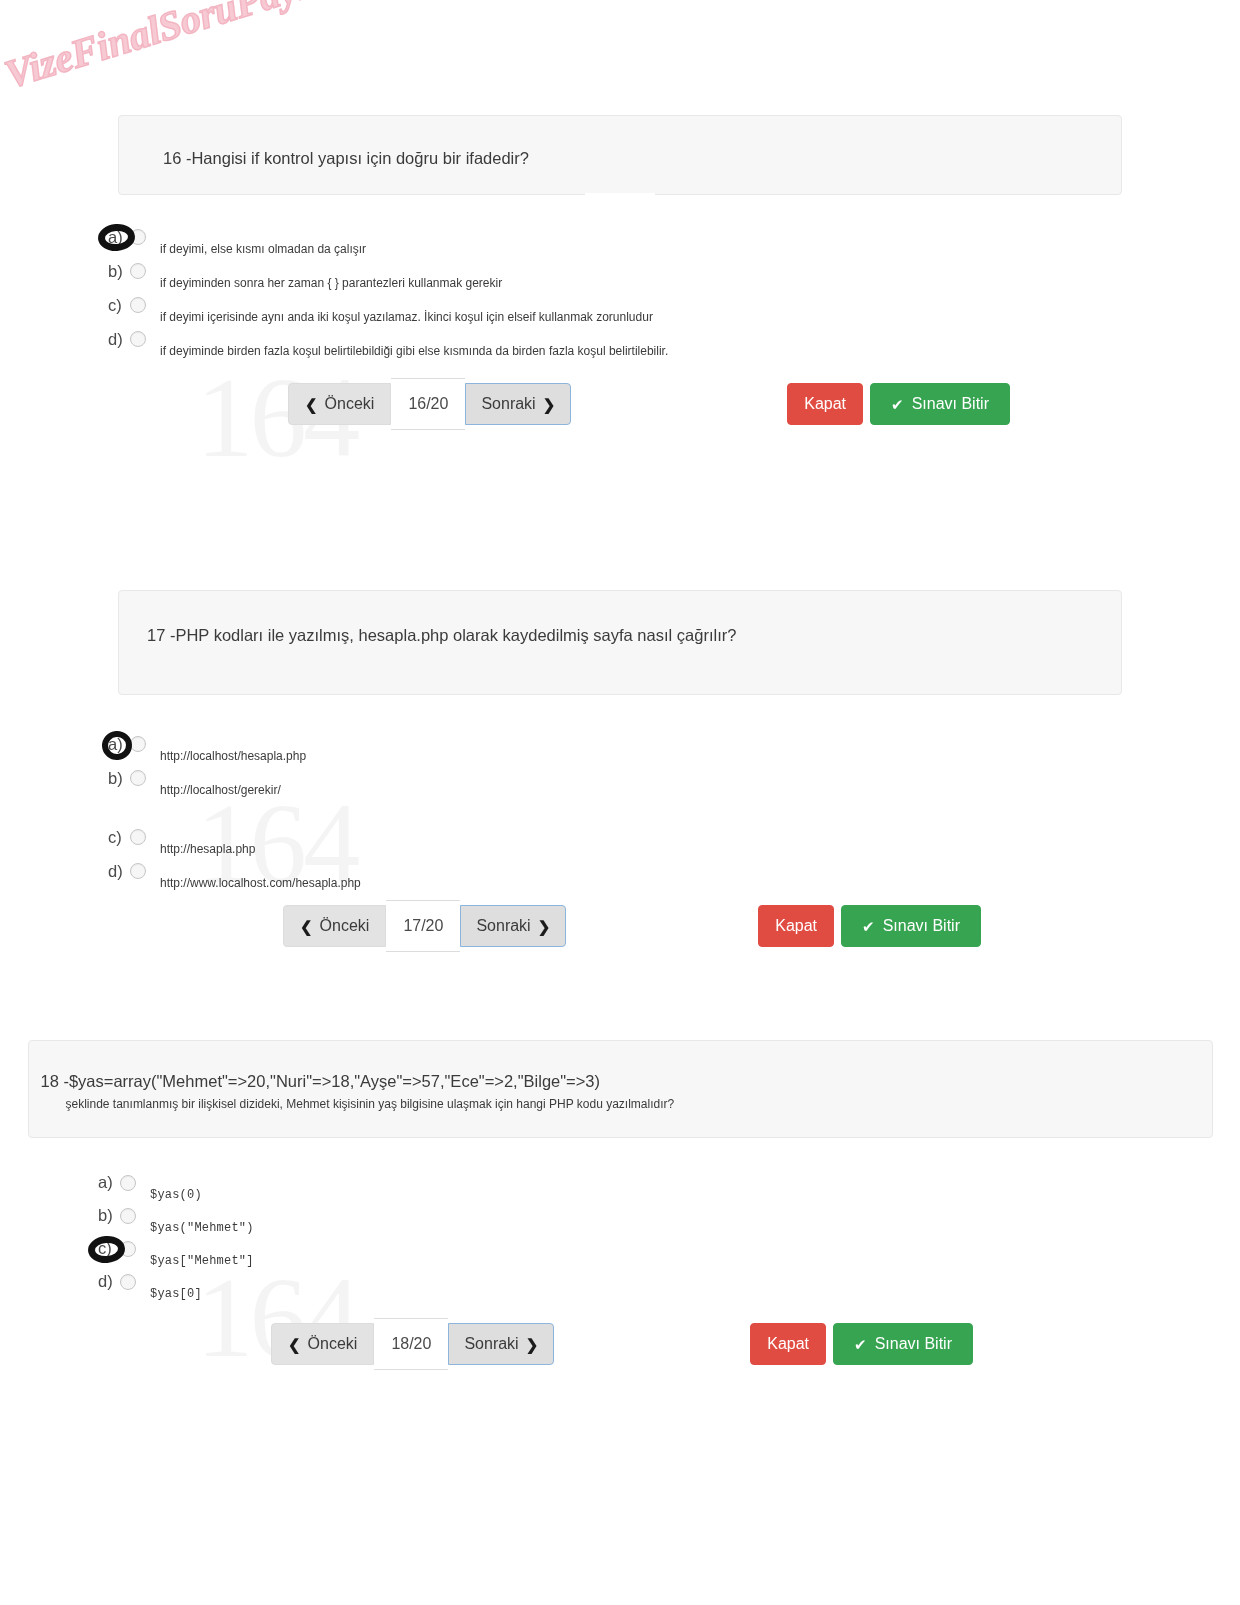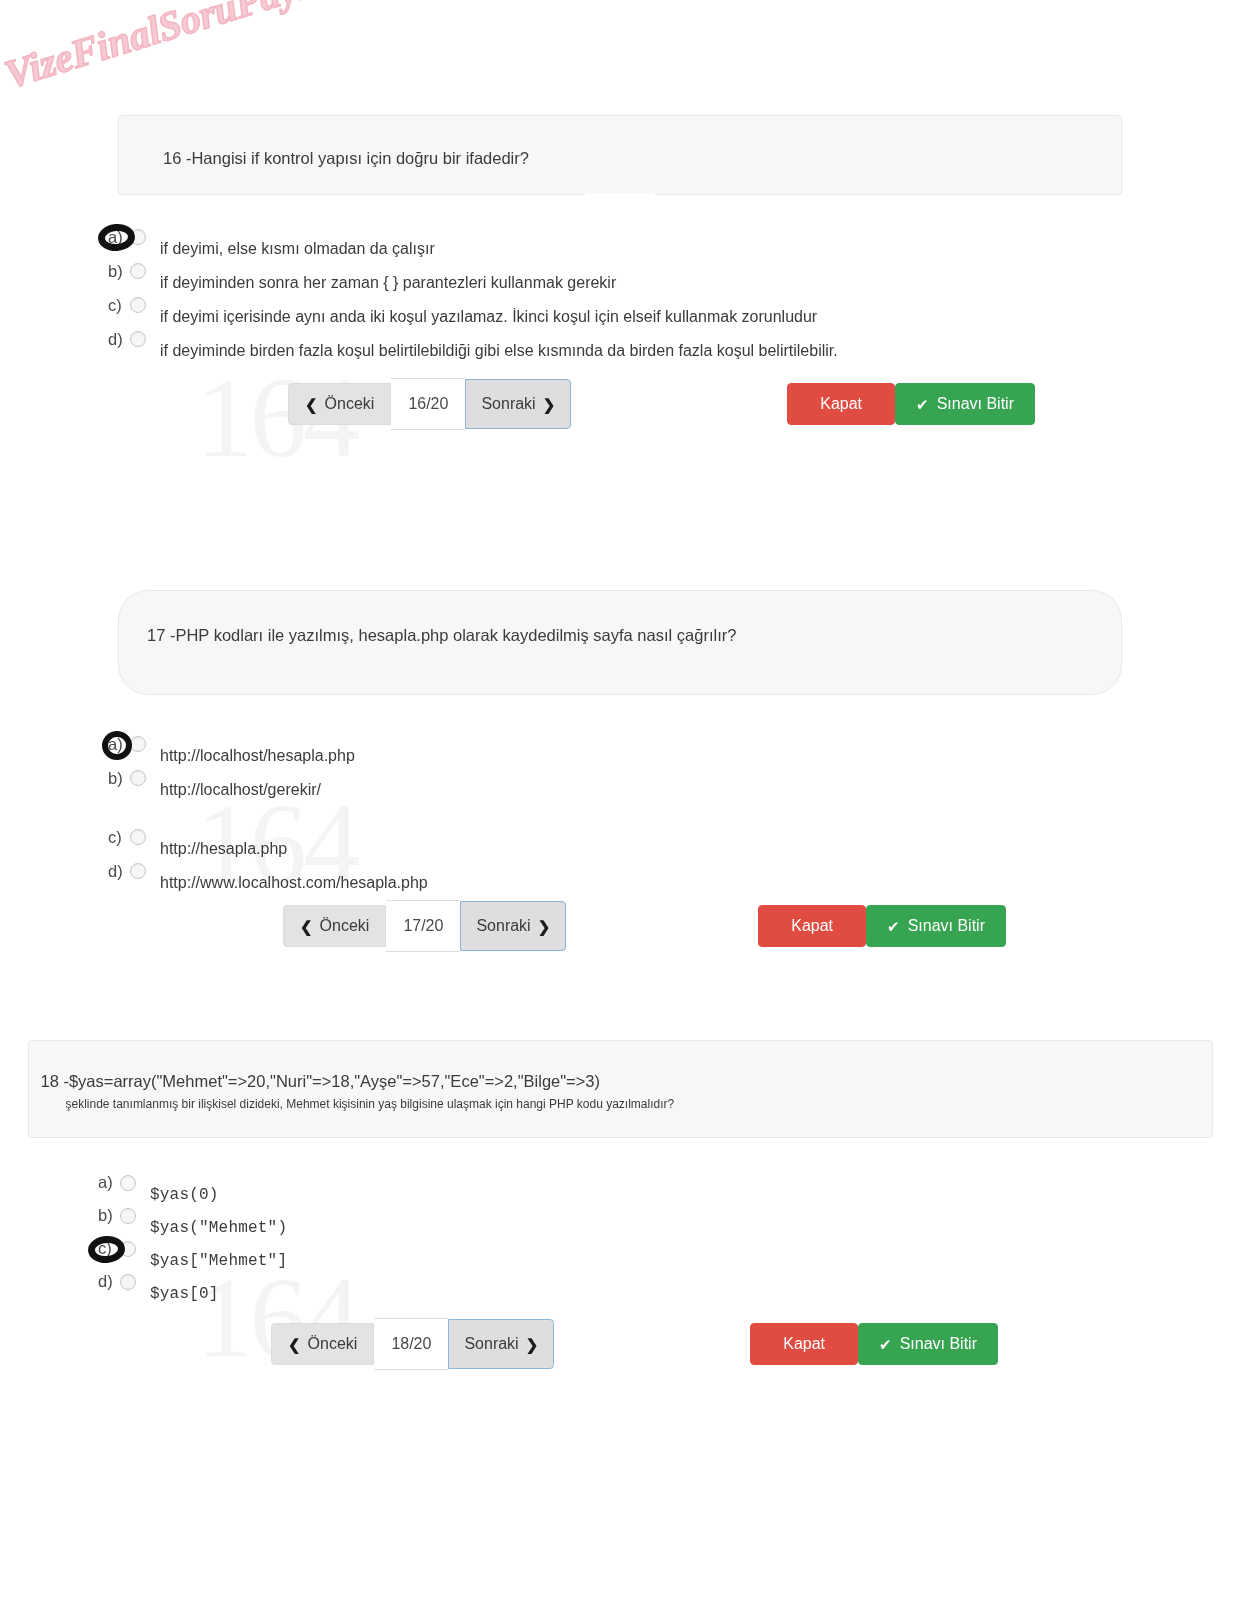--- a/index.html
+++ b/index.html
@@ -73,21 +73,21 @@
   }
   .qpanel .qtext2 {
     font-size: 12px;
     line-height: 1.55;
     color: #3b3b3b;
     padding-left: 25px;
   }
 
   
   #q16 .qpanel { width: 1004px; height: 80px; padding: 30px 0 0 44px; }
-  #q17 .qpanel { width: 1004px; height: 105px; padding: 32px 0 0 28px; border-radius: 30px; }
+  #q17 .qpanel { width: 1004px; height: 105px; padding: 32px 0 0 28px; }
   #q18 .qpanel { width: 1185px; height: 98px; padding: 28px 0 0 12px; }
 
   
   .options { position: relative; z-index: 3; }
   #q16 .options { margin: 25px 0 0 108px; }
   #q17 .options { margin: 32px 0 0 108px; }
   #q18 .options { margin: 28px 0 0 98px; }
 
   .opt {
     display: flex;
@@ -113,21 +113,21 @@
     border-radius: 50%;
     border: 1px solid #c6c6c6;
     background: #f6f6f6;
     box-shadow: inset 0 1px 1px rgba(0,0,0,0.05);
     flex: none;
     margin-right: 14px;
     position: relative;
     z-index: 2;
   }
   .opt-text {
-    font-size: 16px;
+    font-size: 12px;
     color: #3b3b3b;
     white-space: nowrap;
     margin-top: 24px;
   }
   #q18 .opt-text { letter-spacing: 0.2px; font-family: Liberation Mono, monospace; }
 
   
   .ink {
     position: absolute;
     left: -10px;
@@ -180,38 +180,39 @@
     color: #4a4a4a;
     padding: 0 17px;
     height: 52px;
     border-radius: 0;
   }
   .btn-next {
     background: #dedede;
     border: 1px solid #8cb4dd;
     color: #3b3b3b;
     padding: 0 15px;
-    height: 50px;
+    height: 42px;
     border-top-left-radius: 0;
     border-bottom-left-radius: 0;
   }
   .chev { font-size: 15px; font-weight: bold; color: #1b1b1b; }
   .chev-l { margin-right: 7px; }
   .chev-r { margin-left: 7px; }
 
   .spacer-1 { width: 216px; }
   .spacer-2 { width: 192px; }
   .spacer-3 { width: 196px; }
 
   .btn-close {
     background: #e04b42;
     border: 1px solid #e04b42;
     color: #ffffff;
-    padding: 0 32px;
+    padding: 0 16px;
     height: 42px;
+    margin-right: 7px;
   }
   .btn-finish {
     background: #36a450;
     border: 1px solid #36a450;
     color: #ffffff;
     padding: 0 20px;
     height: 42px;
   }
   .check { margin-right: 8px; font-size: 15px; }
 

